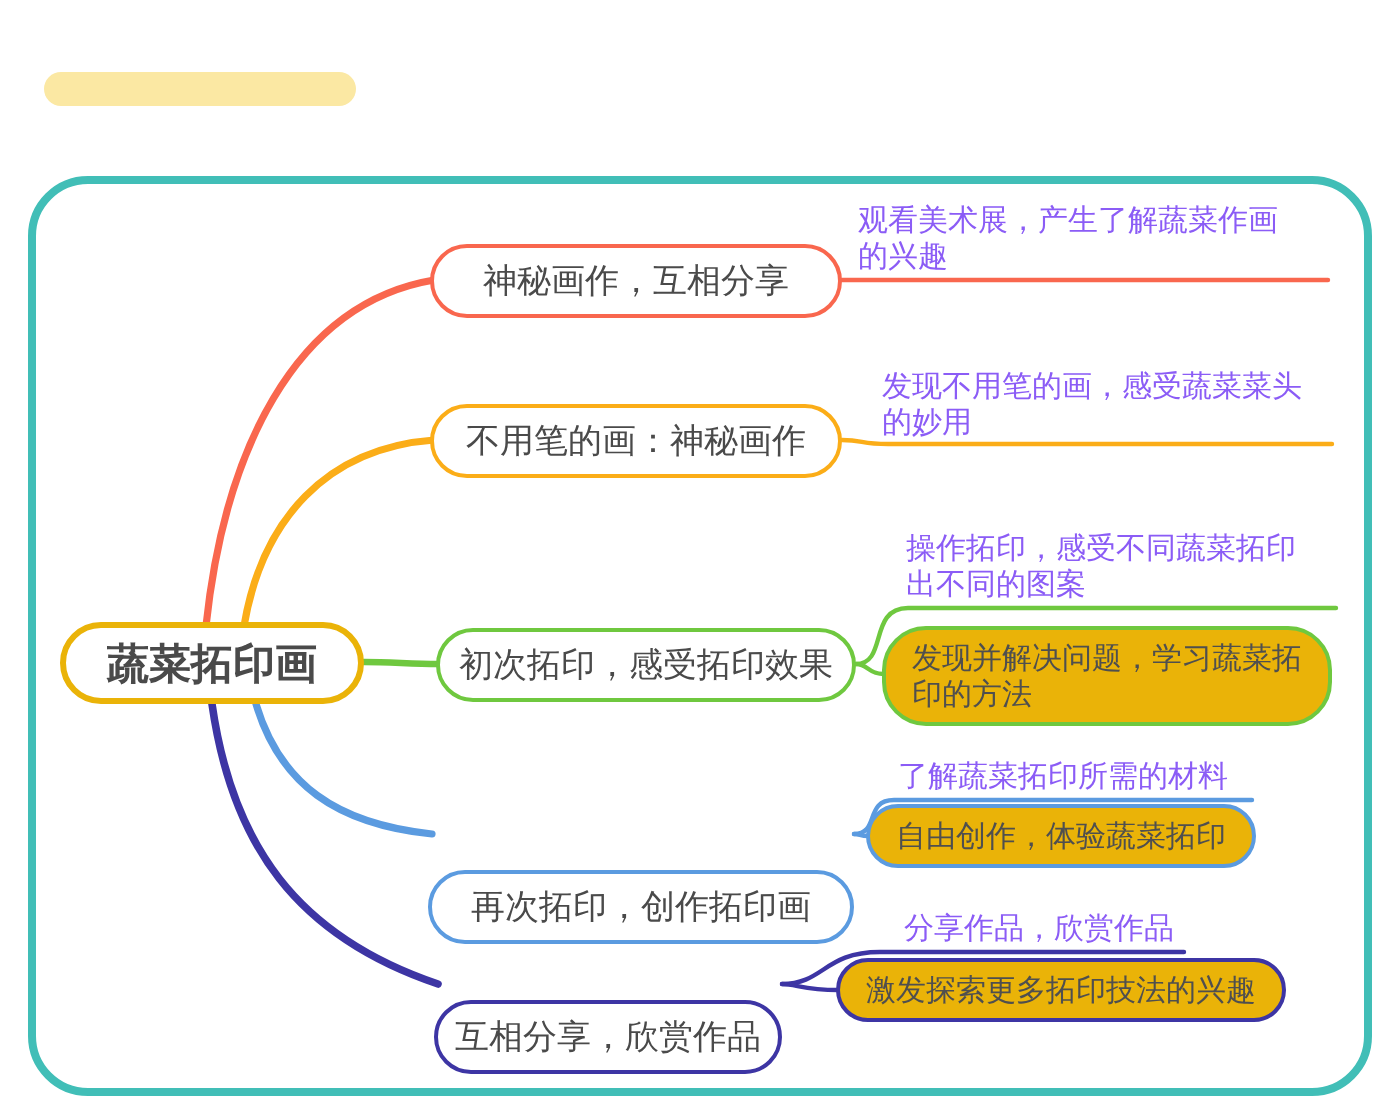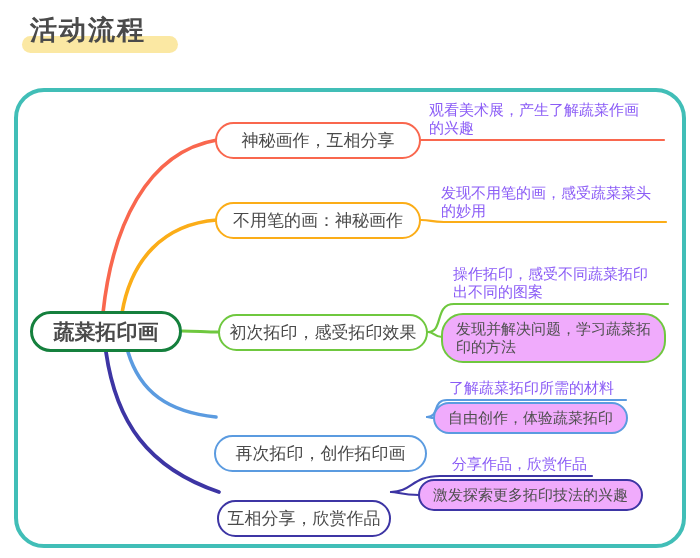--- a/index.html
+++ b/index.html
@@ -26,56 +26,55 @@
   
   svg.links{position:absolute;left:0;top:0;width:700px;height:558px;z-index:1;}
   
   .node{
     position:absolute;z-index:2;background:#ffffff;display:flex;
     align-items:center;justify-content:center;box-sizing:border-box;
     white-space:nowrap;
   }
   .root-node{
     left:30px;top:311px;width:152px;height:41px;
-    border:3px solid #15803d;border-radius:22px;
+    border:3px solid #eab308;border-radius:22px;
     font-size:21px;font-weight:600;color:#4a4a4a;
   }
   .branch{height:37px;border-radius:19px;font-size:17px;font-weight:500;border-style:solid;border-width:2.5px;}
   .branch-1{left:215px;top:122px;width:206px;border-color:#F9674E;}
   .branch-2{left:215px;top:202px;width:206px;border-color:#FBAD18;}
   .branch-3{left:218px;top:314px;width:210px;border-color:#6FC83F;}
   .branch-4{left:214px;top:399px;width:213px;border-color:#5B9BE0;margin-top:36px;}
   .branch-5{left:217px;top:500px;width:174px;border-color:#3D35A4;}
   
   .note{
     position:absolute;z-index:2;font-size:15px;line-height:18px;color:#8b5cf6;
     white-space:pre-line;
   }
   .note-1{left:429px;top:101px;}
   .note-2{left:441px;top:184px;}
   .note-3{left:453px;top:265px;}
   .note-4{left:449px;top:379px;}
   .note-5{left:452px;top:455px;}
   
   .child-pill{
-    position:absolute;z-index:2;background:#f0abfc;box-sizing:border-box;
+    position:absolute;z-index:2;background:#eab308;box-sizing:border-box;
     border-style:solid;border-width:2px;border-radius:18px;
     font-size:15px;line-height:18px;color:#4f4f4f;
     padding:5px 13px;white-space:pre-line;
   }
   .pill-3b{left:441px;top:313px;border-color:#6FC83F;border-radius:22px;}
   .pill-4b{left:433px;top:402px;border-color:#5B9BE0;white-space:nowrap;}
   .pill-5b{left:418px;top:479px;border-color:#3D35A4;white-space:nowrap;}
 </style>
 </head>
 <body>
 
 <div class="title-wrap">
   <div class="title-highlight"></div>
-  <div class="page-title">活动流程</div>
 </div>
 
 <div class="map-box"></div>
 
 <svg class="links" viewBox="0 0 700 558">
   <g fill="none" stroke-linecap="round">
 
     <path stroke="#F9674E" stroke-width="3.6" d="M 103 313 C 112 228, 146 152, 217 140"></path>
     <path stroke="#FBAD18" stroke-width="3.6" d="M 122 313 C 131 260, 163 224, 217 220"></path>
     <path stroke="#6FC83F" stroke-width="3.2" d="M 182 331 C 196 331, 205 332, 219 332"></path>

